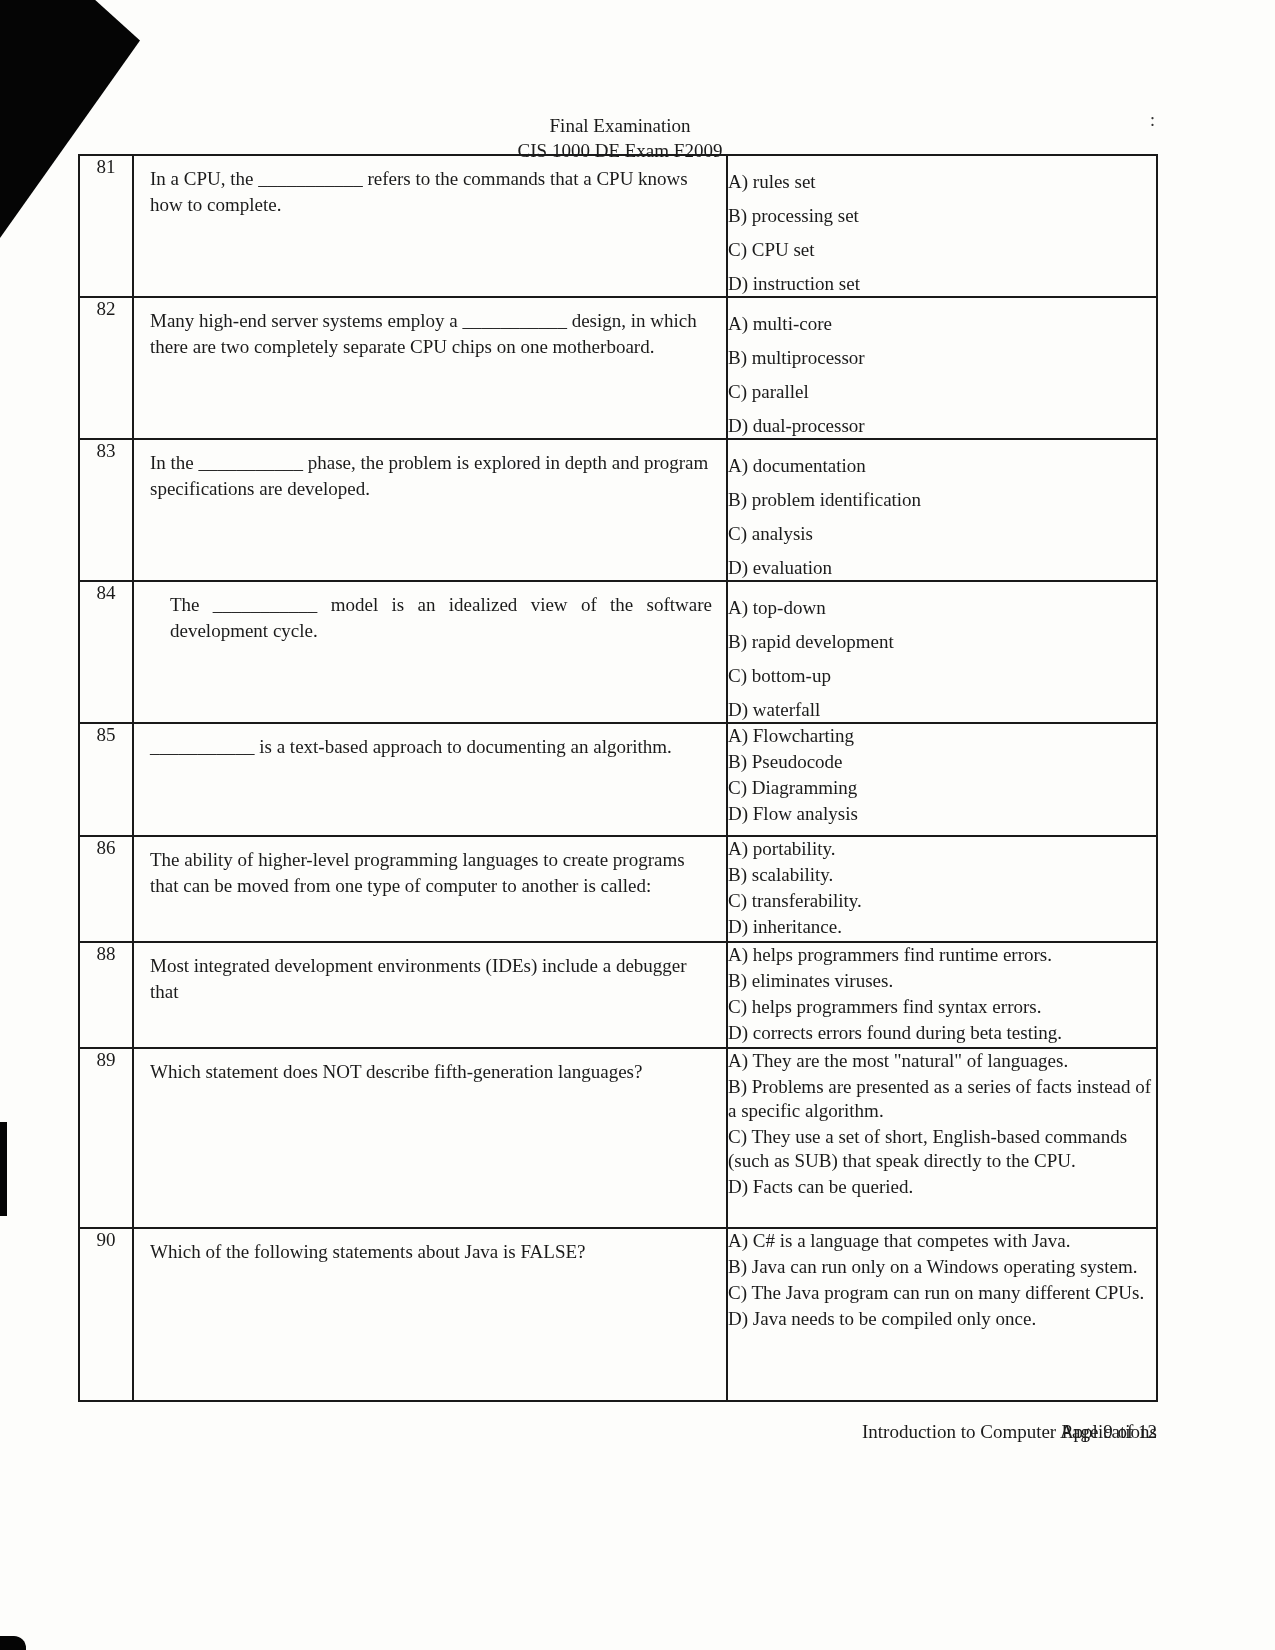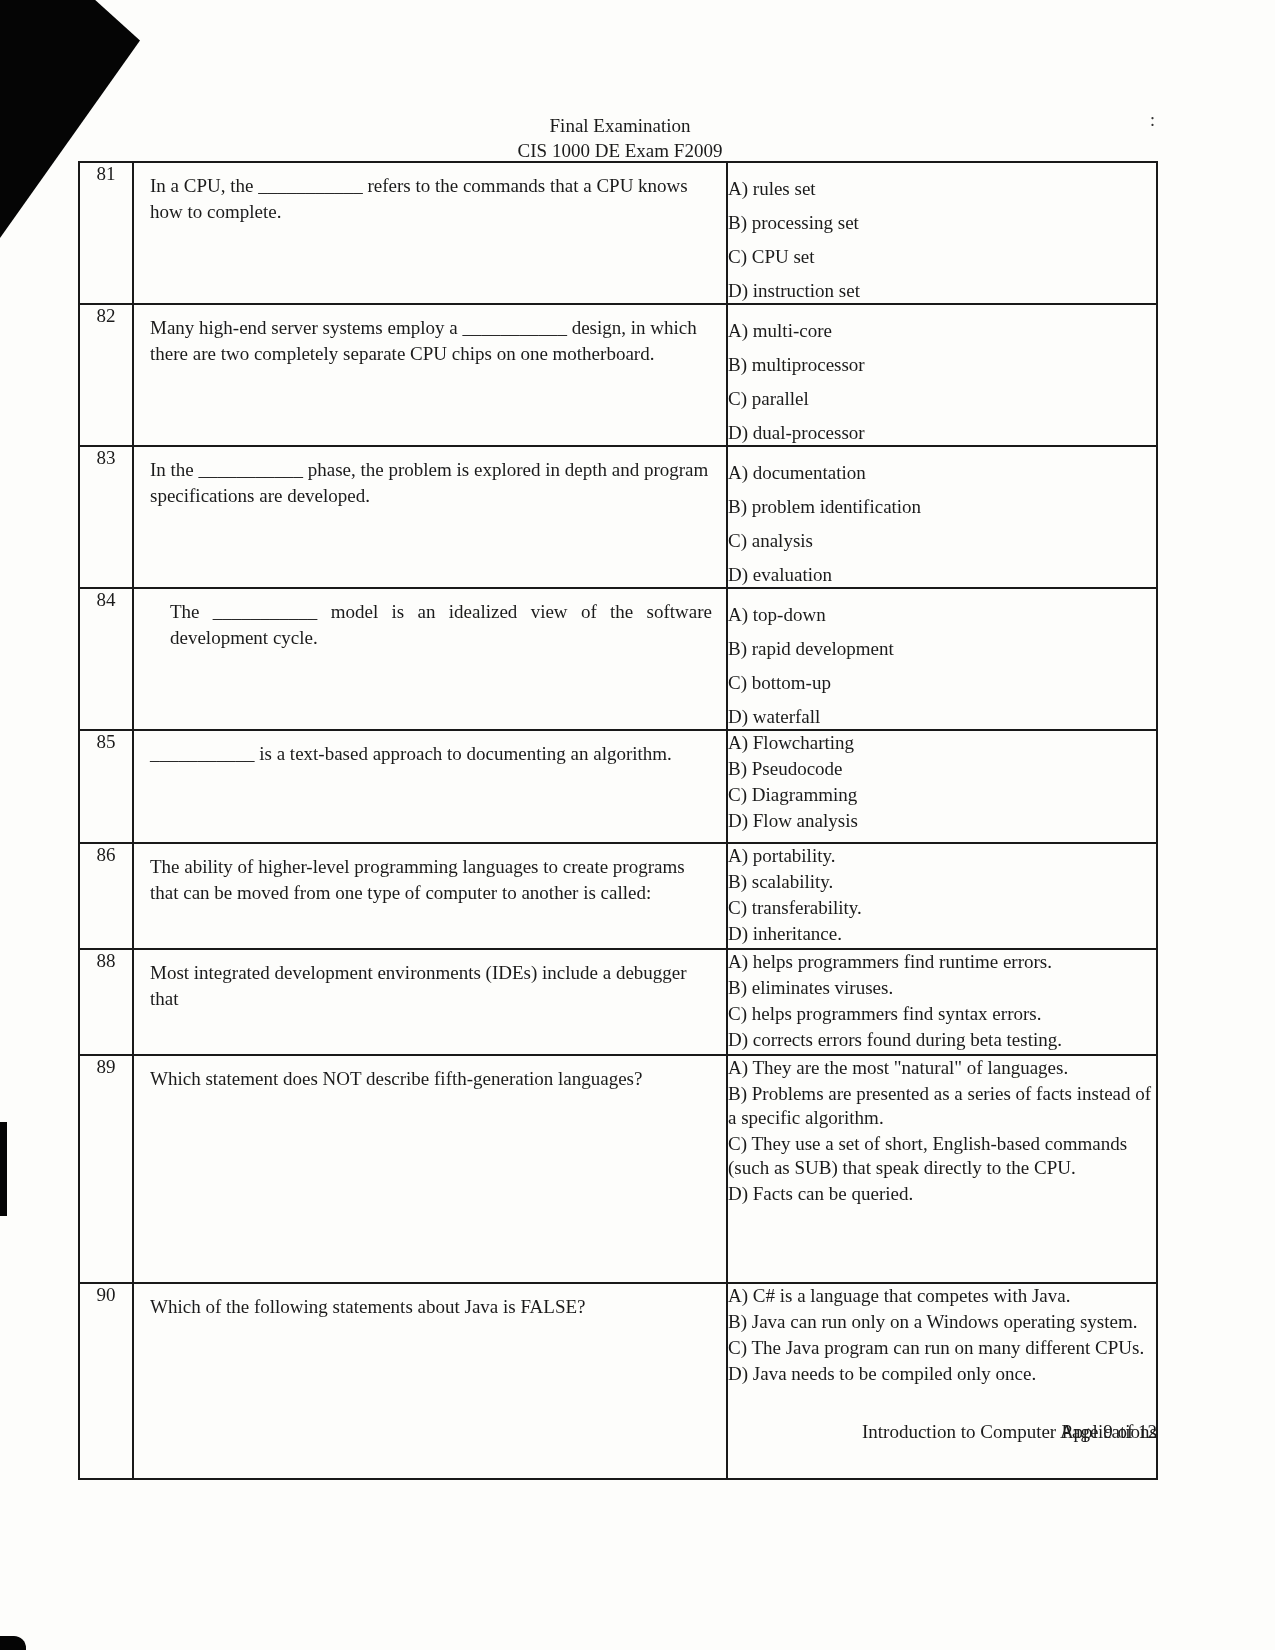--- a/index.html
+++ b/index.html
@@ -32,21 +32,21 @@
     position: absolute; left: 1150px; top: 110px;
     font-size: 18px; color: #333;
   }
 
   .header {
     position: absolute; top: 113px; left: 0; width: 1240px;
     text-align: center; line-height: 25px; font-size: 19px;
   }
 
   table.exam {
-    position: absolute; left: 78px; top: 161px;
+    position: absolute; left: 78px; top: 154px;
     border-collapse: collapse; table-layout: fixed;
     width: 1072px;
     font-size: 19px;
   }
   table.exam td {
     border: 2px solid #191919;
     vertical-align: top;
     padding: 0;
   }
   td.num {
@@ -165,33 +165,33 @@
     <td class="q">
           <div class="qt">Most integrated development environments (IDEs) include a debugger that</div>
         </td>
     <td class="a">
       <div class="opt">A) helps programmers find runtime errors.</div>
       <div class="opt">B) eliminates viruses.</div>
       <div class="opt">C) helps programmers find syntax errors.</div>
       <div class="opt">D) corrects errors found during beta testing.</div>
     </td>
   </tr>
-  <tr style="height:228px">
+  <tr style="height:180px">
     <td class="num">89</td>
     <td class="q">
           <div class="qt">Which statement does NOT describe fifth-generation languages?</div>
         </td>
     <td class="a">
       <div class="opt">A) They are the most "natural" of languages.</div>
       <div class="opt">B) Problems are presented as a series of facts instead of a specific algorithm.</div>
       <div class="opt">C) They use a set of short, English-based commands (such as SUB) that speak directly to the CPU.</div>
       <div class="opt">D) Facts can be queried.</div>
     </td>
   </tr>
-  <tr style="height:196px">
+  <tr style="height:173px">
     <td class="num">90</td>
     <td class="q">
           <div class="qt">Which of the following statements about Java is FALSE?</div>
         </td>
     <td class="a">
       <div class="opt">A) C# is a language that competes with Java.</div>
       <div class="opt">B) Java can run only on a Windows operating system.</div>
       <div class="opt">C) The Java program can run on many different CPUs.</div>
       <div class="opt">D) Java needs to be compiled only once.</div>
     </td>

